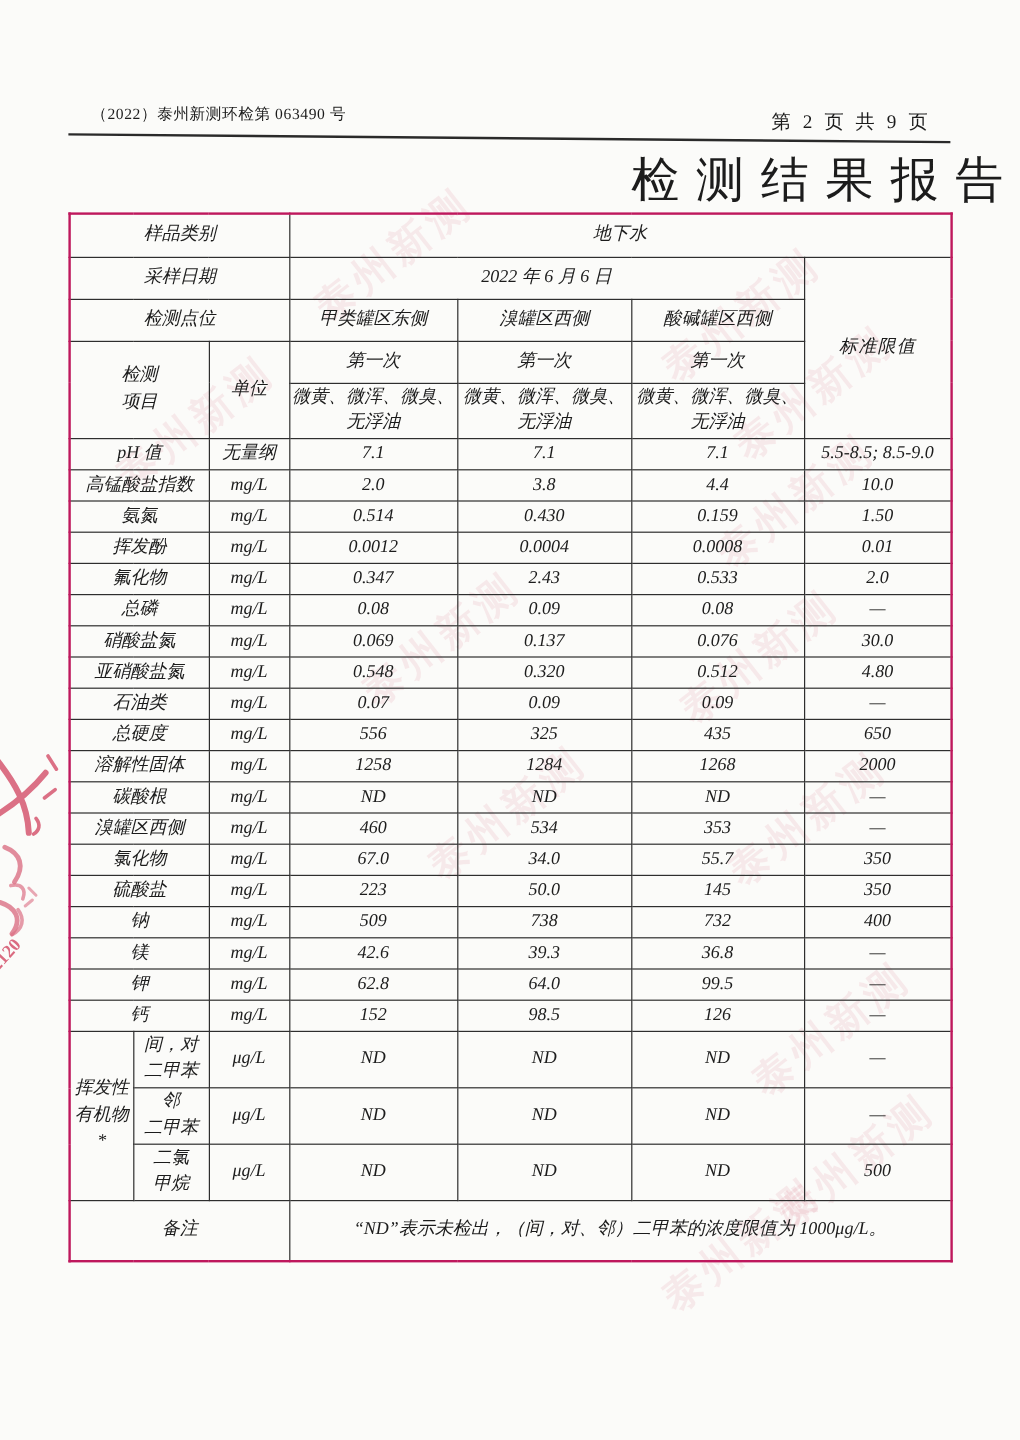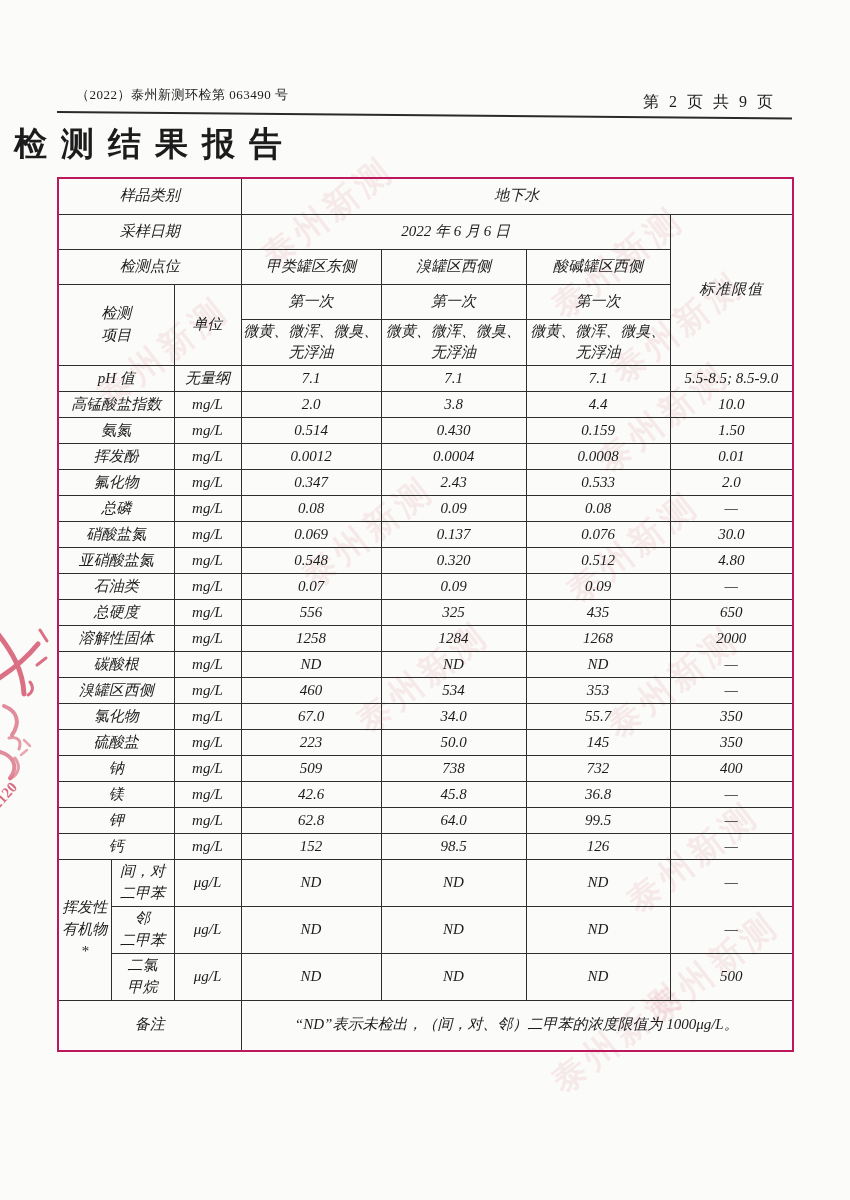--- a/index.html
+++ b/index.html
@@ -9,22 +9,22 @@
     font-family:"Liberation Serif","DejaVu Serif",serif;
     color:#1c1c1c;
     position:relative;
     overflow:hidden;
   }
   .sheet{position:absolute;inset:0;}
   .doc-no{position:absolute;left:76px;top:86px;font-size:13px;letter-spacing:.5px;white-space:nowrap;}
   .page-no{position:absolute;right:74px;top:92px;font-size:16px;letter-spacing:3px;white-space:nowrap;}
   .head-rule{position:absolute;left:57px;top:111px;width:735px;height:2px;background:#2a2a2a;
     transform:rotate(.5deg);transform-origin:left center;}
-  .title{position:absolute;left:0;top:122px;width:100%;text-align:left;
-    font-size:33px;font-weight:bold;letter-spacing:14px;text-indent:14px;}
+  .title{position:absolute;left:0;top:122px;width:100%;text-align:right;
+    font-size:40px;font-weight:normal;letter-spacing:14px;text-indent:14px;}
 
   table.report{
     position:absolute;left:57px;top:177px;width:735px;
     border-collapse:collapse;table-layout:fixed;
     border:2px solid #be185d;
     background:transparent;
     font-style:italic;
   }
   table.report td{
     border:1px solid #2e2e2e;
@@ -244,21 +244,21 @@
           <td>mg/L</td>
           <td>509</td>
           <td>738</td>
           <td>732</td>
           <td>400</td>
         </tr>
         <tr class="data-row">
           <td colspan="2">镁</td>
           <td>mg/L</td>
           <td>42.6</td>
-          <td>45.8</td>
+          <td>39.3</td>
           <td>36.8</td>
           <td>—</td>
         </tr>
         <tr class="data-row">
           <td colspan="2">钾</td>
           <td>mg/L</td>
           <td>62.8</td>
           <td>64.0</td>
           <td>99.5</td>
           <td>—</td>

